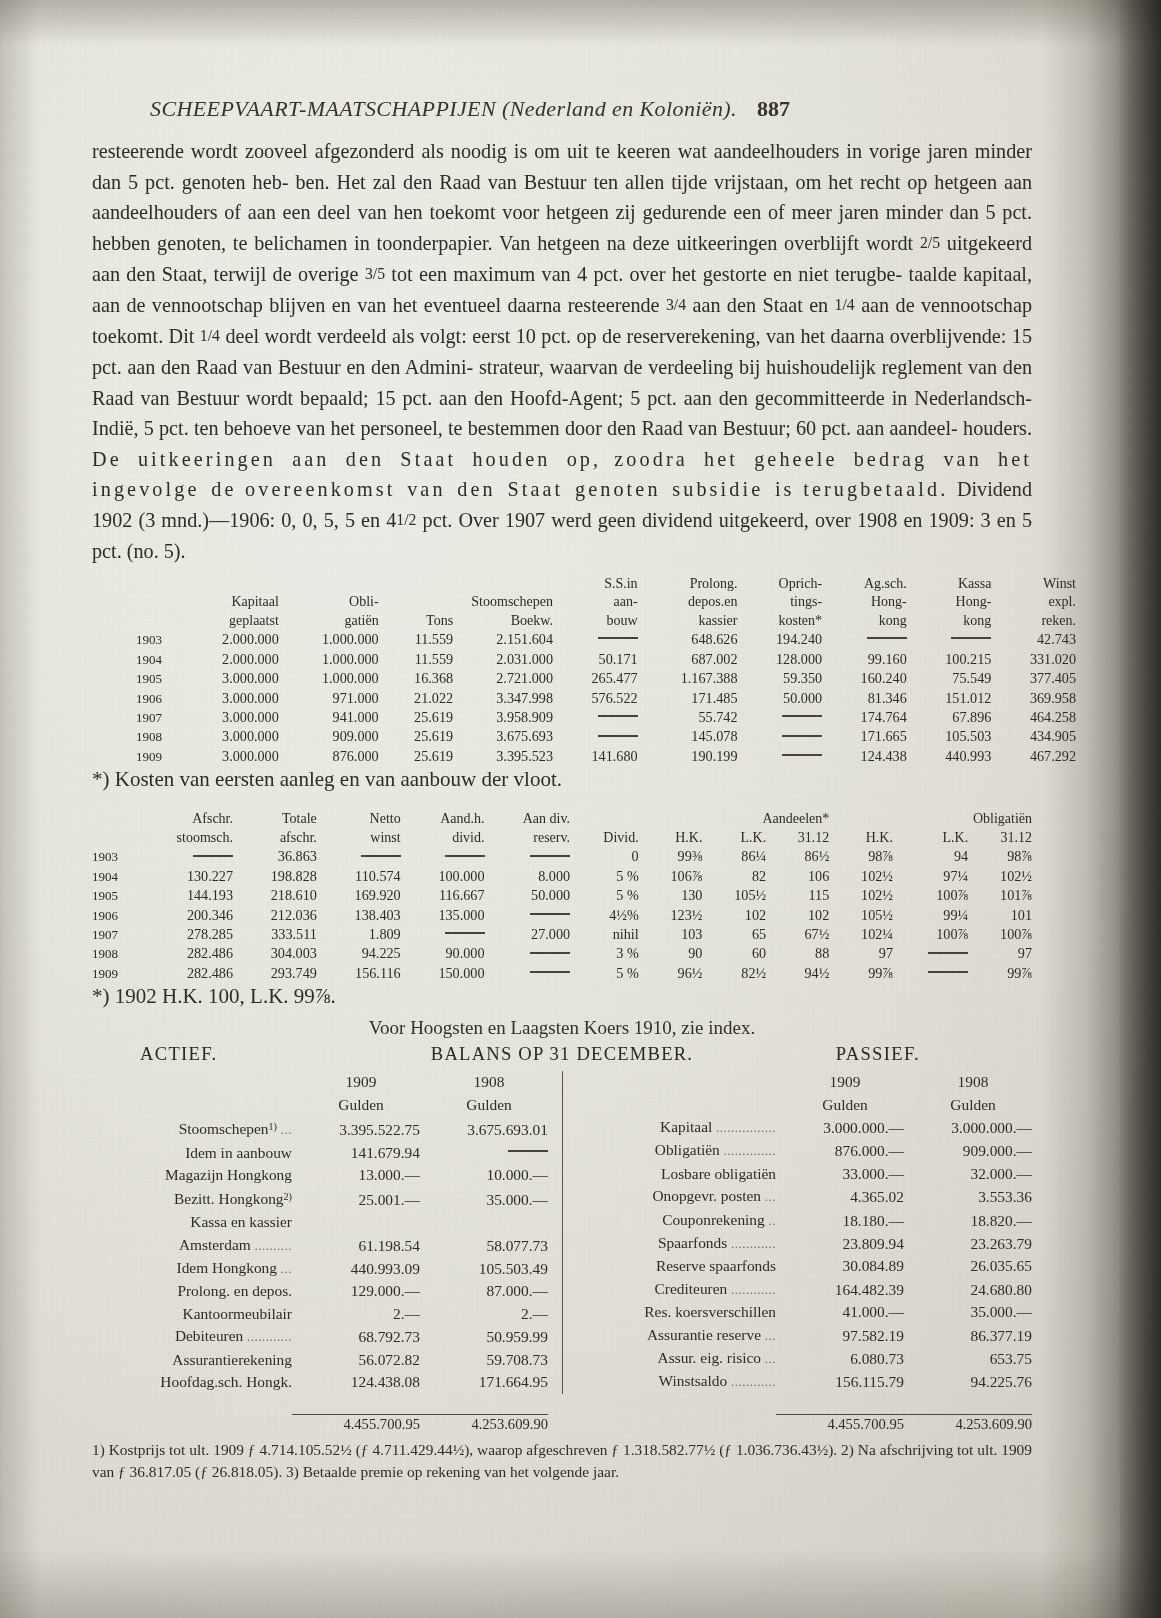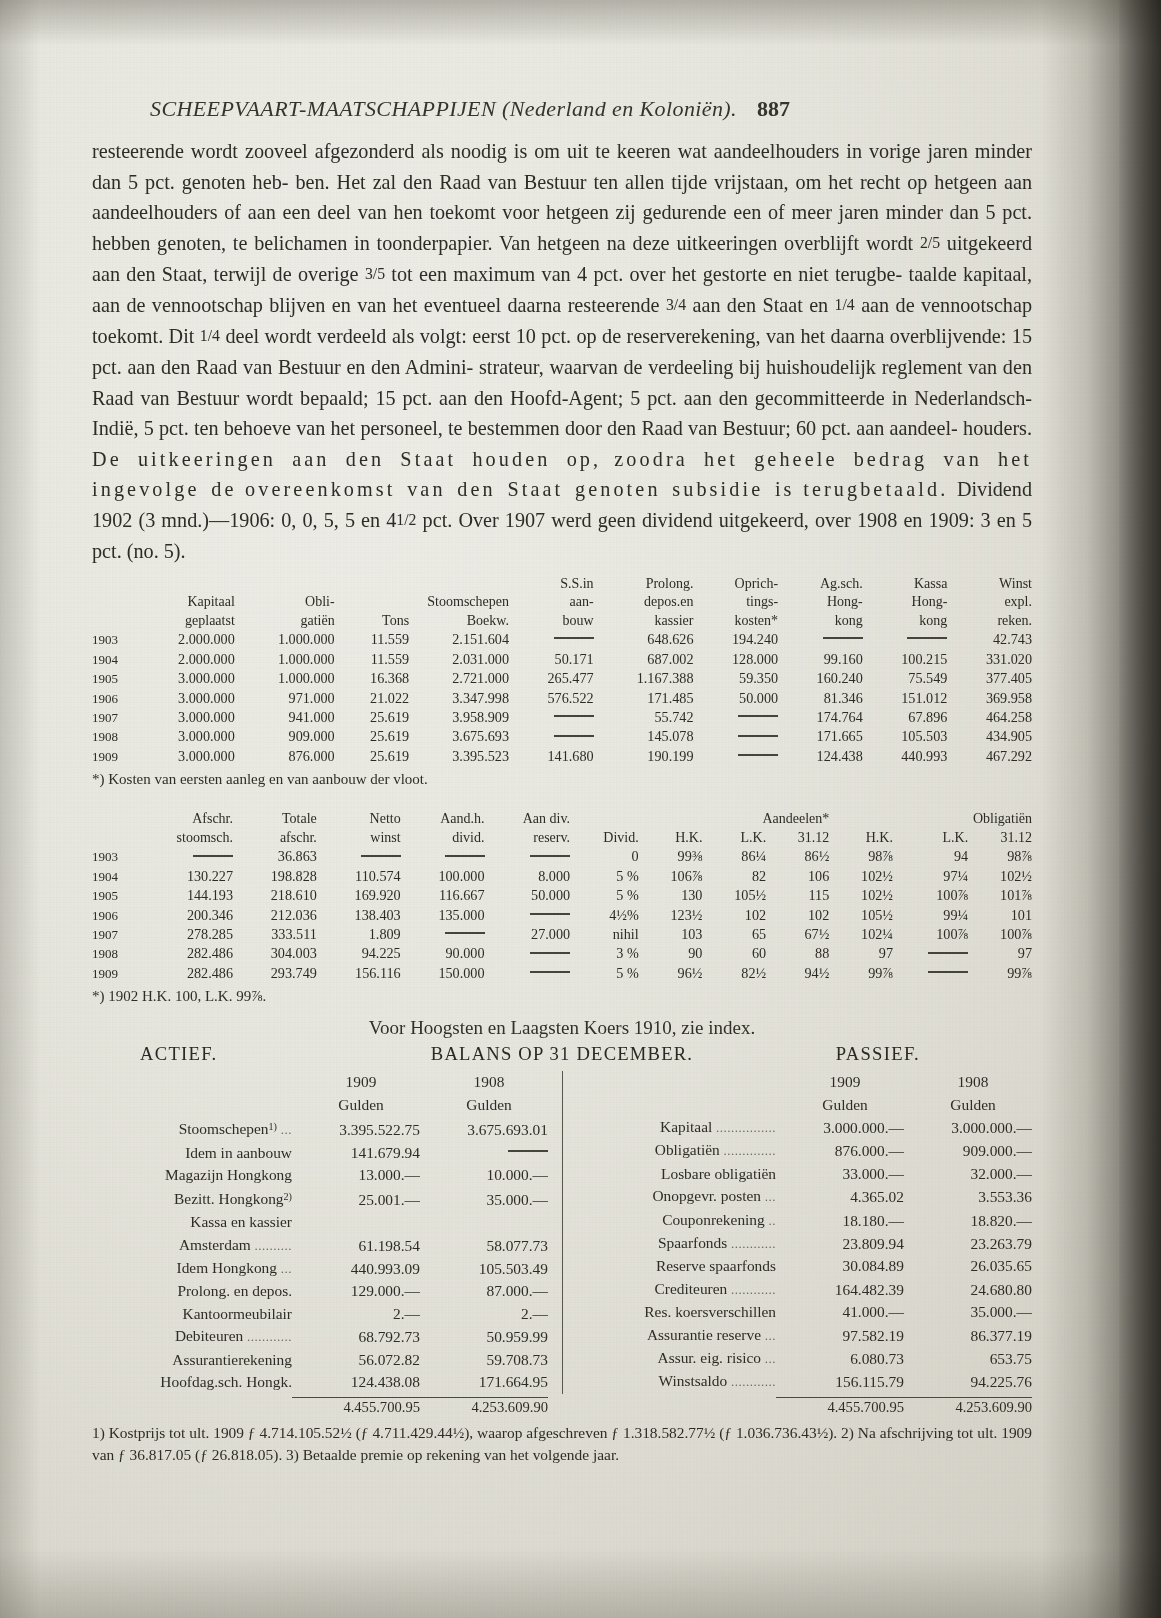--- a/index.html
+++ b/index.html
@@ -90,21 +90,21 @@
     padding:0 0 0 0;
     font-weight:normal;
     white-space:nowrap;
     vertical-align:bottom;
   }
   .tbl .hd{font-size:14px;line-height:18.6px;text-align:center;}
   .tbl .yr{text-align:left;padding-right:4px;font-size:13px;}
   .tbl td.num{text-align:right;padding-left:13px;}
   .tbl th.num{text-align:right;padding-left:13px;}
   .dash{display:inline-block;width:40px;border-top:2px solid #46443c;height:0;vertical-align:.34em;}
-  .note{font-size:15px;line-height:22px;margin:2px 0 0 0;color:#2e2c26;}
+  .note{font-size:21px;line-height:22px;margin:2px 0 0 0;color:#2e2c26;}
   .centerline{
     text-align:center;font-size:19px;line-height:27px;margin:7px 0 2px 0;color:#32302a;
   }
   
   .balans-head{
     position:relative;height:26px;margin-top:2px;font-size:18.6px;
   }
   .balans-head .a{position:absolute;left:48px;top:0;letter-spacing:1.3px;}
   .balans-head .b{position:absolute;left:50%;transform:translateX(-50%);letter-spacing:1.2px;}
   .balans-head .c{position:absolute;right:112px;top:0;letter-spacing:1.3px;}
@@ -114,21 +114,21 @@
   .bal-col{width:50%;box-sizing:border-box;}
   .bal-col.left{padding-right:14px;}
   .bal-col.right{padding-left:14px;border-left:1.6px solid #5a574c;}
   .bal-tbl{border-collapse:collapse;width:100%;font-size:15.4px;line-height:22.4px;color:#2e2c26;}
   .bal-tbl td{padding:0;white-space:nowrap;vertical-align:bottom;}
   .bal-tbl td.lbl{text-align:right;width:auto;}
   .bal-tbl td.v{text-align:right;padding-left:10px;width:118px;font-family:Liberation Serif, serif;}
   .bal-tbl td.hd{text-align:center;padding-left:10px;}
   .leader{color:#6c6a60;letter-spacing:.5px;font-size:13px;}
   .totals{
-    display:flex;margin-top:3px;
+    display:flex;margin-top:20px;
   }
   .tot-col{width:50%;box-sizing:border-box;}
   .tot-col.left{padding-right:14px;}
   .tot-col.right{padding-left:14px;}
   .tot-tbl{border-collapse:collapse;width:100%;font-size:14.6px;color:#2e2c26;}
   .tot-tbl td{padding:0;text-align:right;white-space:nowrap;}
   .tot-tbl td.v{width:118px;padding-left:10px;}
   .tot-rule td{border-top:1.7px solid #4b493f;height:1px;padding-top:0;}
   .tot-rule td.pad{border-top:none;}
   .foots{
@@ -166,21 +166,21 @@
       <span>Raad van Bestuur wordt bepaald; 15 pct. aan den Hoofd-Agent; 5 pct.</span>
       <span>aan den gecommitteerde in Nederlandsch-Indië, 5 pct. ten behoeve van het</span>
       <span>personeel, te bestemmen door den Raad van Bestuur; 60 pct. aan aandeel-</span>
       <span>houders. </span><span class="sp">De uitkeeringen aan den Staat houden op,</span>
       <span class="sp">zoodra het geheele bedrag van het ingevolge de</span>
       <span class="sp">overeenkomst van den Staat genoten subsidie is</span>
       <span class="sp">terugbetaald.</span><span> Dividend 1902 (3 mnd.)—1906: 0, 0, 5, 5 en 4</span><span class="frac">1/2</span><span> pct.</span>
       <span>Over 1907 werd geen dividend uitgekeerd, over 1908 en 1909: 3 en 5 pct. (no. 5).</span>
     </p>
 
-    <table class="tbl" style="margin-top:8px;">
+    <table class="tbl" style="margin-top:8px;margin-left:44px;">
       <thead>
         <tr>
           <th class="yr"></th>
           <th class="hd num"></th>
           <th class="hd num"></th>
           <th class="hd num"></th>
           <th class="hd num"></th>
           <th class="hd num">S.S.in</th>
           <th class="hd num">Prolong.</th>
           <th class="hd num">Oprich-</th>

